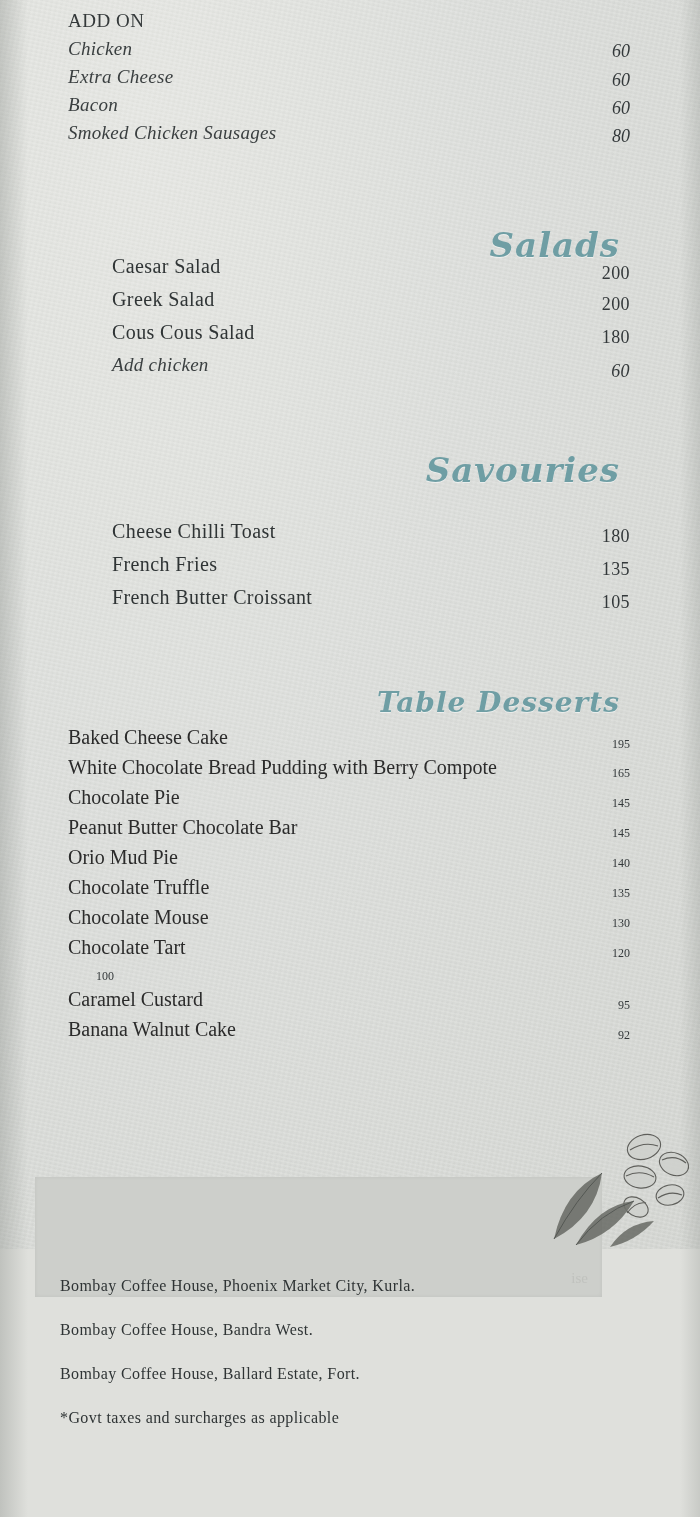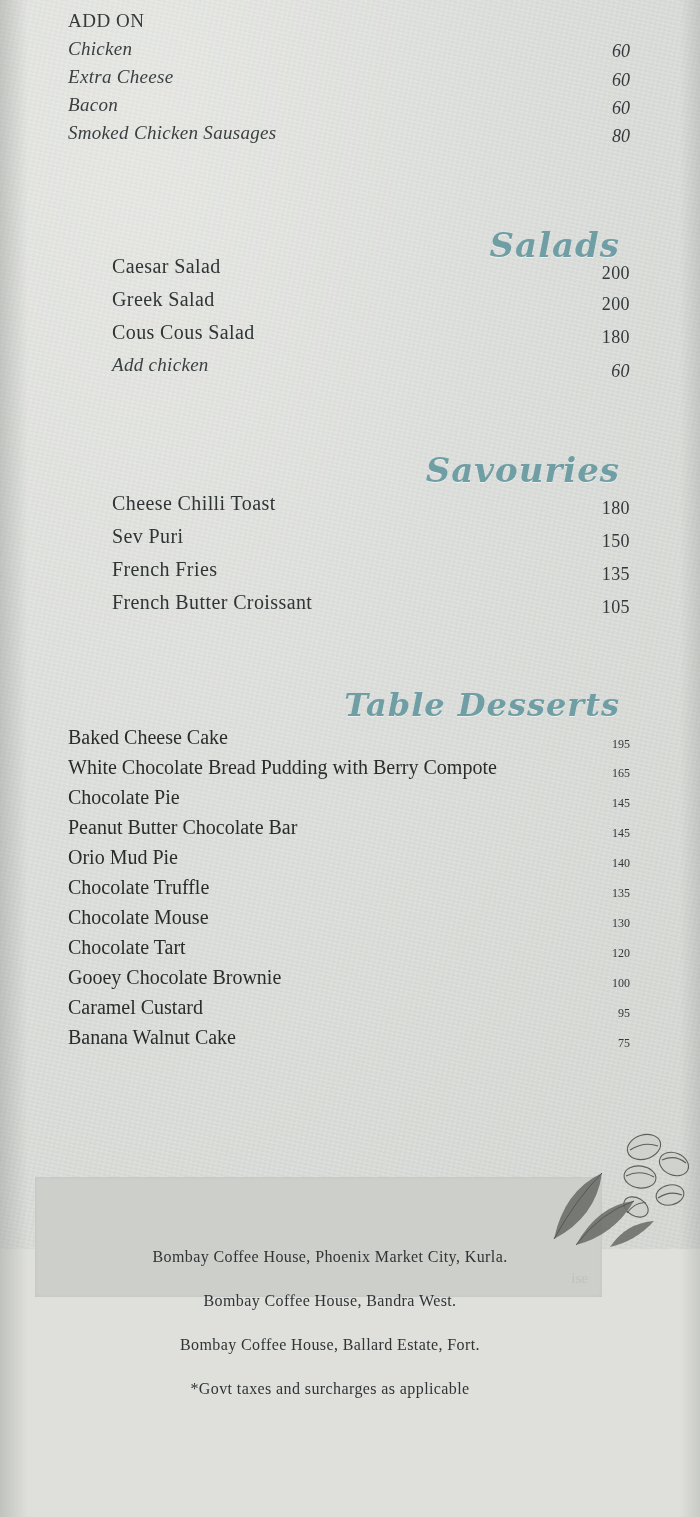--- a/index.html
+++ b/index.html
@@ -95,21 +95,21 @@
   .script-head {
     font-family: "DejaVu Serif", serif;
     font-style: italic;
     font-weight: 700;
     color: #6f9ea4;
     font-size: 34px;
     letter-spacing: 1px;
     text-align: right;
     text-shadow: 0 1px 0 rgba(255,255,255,0.5);
   }
-  .script-head.smaller { font-size: 32px; }
+  .script-head.smaller { font-size: 28px; }
 
   
   .menu-list .row {
     margin-bottom: 10px;
     font-size: 20px;
     letter-spacing: 0.4px;
     color: #2f3435;
     margin-left: 44px;
   }
   .menu-list .row .price {
@@ -224,30 +224,26 @@
       <span class="name">Cous Cous Salad</span>
       <span class="price pricecol" style="transform:translateY(4px);">180</span>
     </div>
     <div class="row italic-row">
       <span class="name">Add chicken</span>
       <span class="price pricecol" style="transform:translateY(6px);">60</span>
     </div>
   </section>
 
   <div class="script-head" style="position:absolute; right:80px; top:450px;">Savouries</div>
-  <section class="section menu-list" style="top:492px;">
+  <section class="section menu-list" style="top:520px;">
     <div class="row">
       <span class="name">Cheese Chilli Toast</span>
       <span class="price pricecol" style="transform:translateY(4px);">180</span>
     </div>
     <div class="row">
-      <span class="name">Sev Puri</span>
-      <span class="price pricecol" style="transform:translateY(4px);">150</span>
-    </div>
-    <div class="row">
       <span class="name">French Fries</span>
       <span class="price pricecol" style="transform:translateY(4px);">135</span>
     </div>
     <div class="row">
       <span class="name">French Butter Croissant</span>
       <span class="price pricecol" style="transform:translateY(4px);">105</span>
     </div>
   </section>
 
   <div class="script-head smaller" style="position:absolute; right:80px; top:686px;">Table Desserts</div>
@@ -278,38 +274,37 @@
     </div>
     <div class="row">
       <span class="name">Chocolate Mouse</span>
       <span class="price pricecol" style="transform:translateY(3px);">130</span>
     </div>
     <div class="row">
       <span class="name">Chocolate Tart</span>
       <span class="price pricecol" style="transform:translateY(3px);">120</span>
     </div>
     <div class="row">
-      <span class="name">Gooey Chocolate Brownie</span>
       <span class="price pricecol" style="transform:translateY(3px);">100</span>
     </div>
     <div class="row">
       <span class="name">Caramel Custard</span>
       <span class="price pricecol" style="transform:translateY(3px);">95</span>
     </div>
     <div class="row">
       <span class="name">Banana Walnut Cake</span>
-      <span class="price pricecol" style="transform:translateY(3px);">75</span>
+      <span class="price pricecol" style="transform:translateY(3px);">92</span>
     </div>
   </section>
 
   <div class="redaction">
     <span class="ghost">ise</span>
   </div>
 
-  <div class="footer" style="top:1248px;text-align:center;">
+  <div class="footer" style="top:1277px;">
     <div>Bombay Coffee House, Phoenix Market City, Kurla.</div>
     <div>Bombay Coffee House, Bandra West.</div>
     <div>Bombay Coffee House, Ballard Estate, Fort.</div>
     <div class="taxes">*Govt taxes and surcharges as applicable</div>
   </div>
 
   <svg class="beans" viewBox="0 0 170 130">
     <g stroke="#4a4a46" stroke-width="1.1" fill="#cfd1cd">
       <ellipse cx="120" cy="28" rx="17" ry="12" transform="rotate(-18 120 28)"></ellipse>
       <path d="M106 31 q14 -9 28 -4" fill="none"></path>

